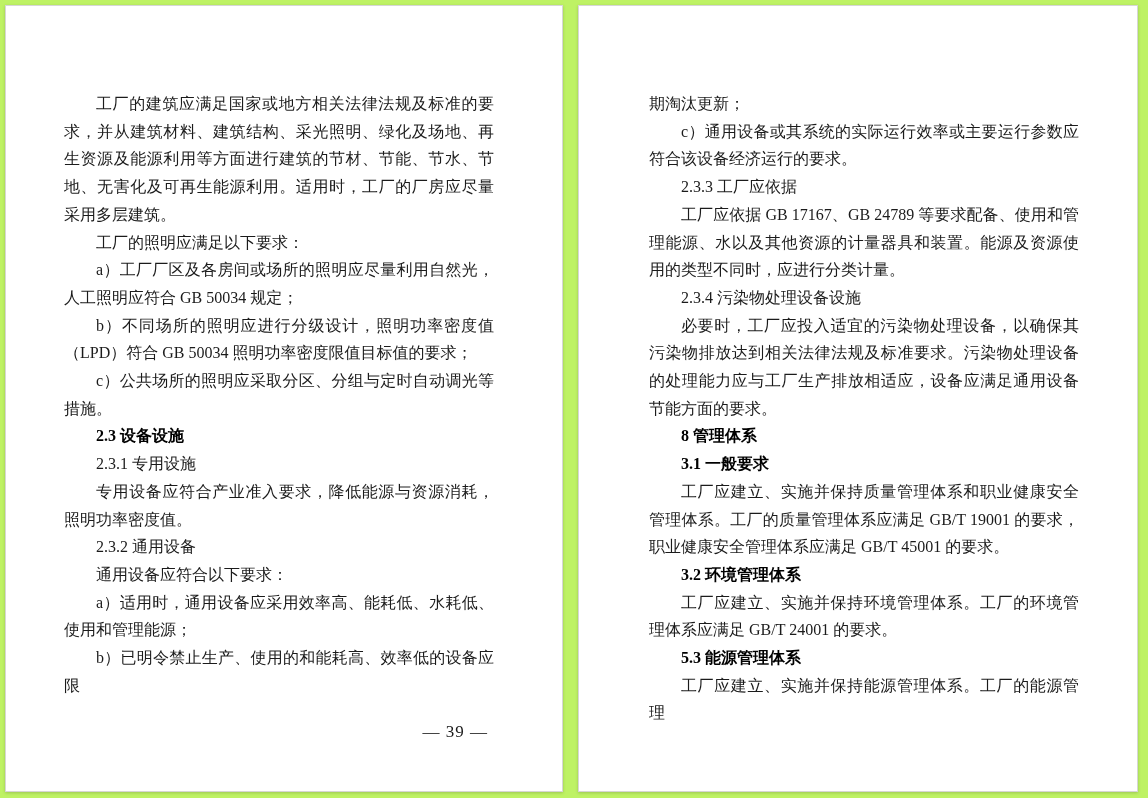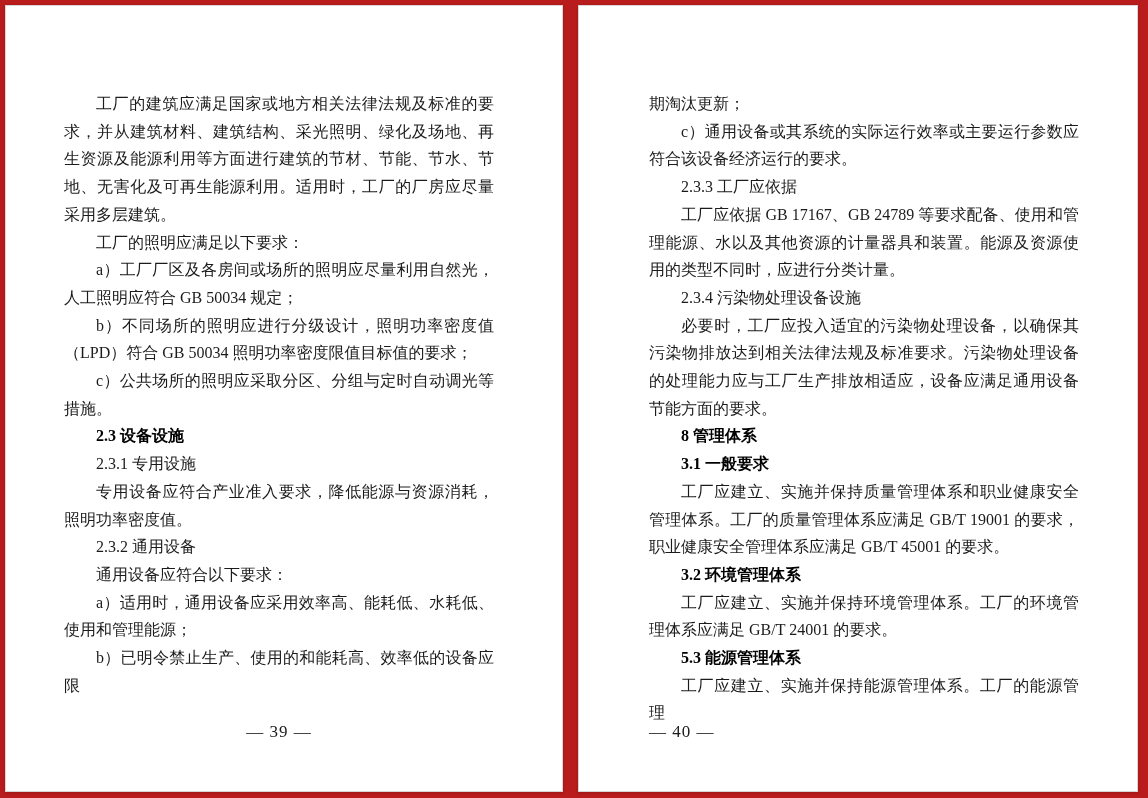--- a/index.html
+++ b/index.html
@@ -5,21 +5,21 @@
   html, body {
     margin: 0;
     padding: 0;
     background: #ebebeb;
     font-family: "Liberation Serif", "DejaVu Serif", serif;
   }
   .canvas {
     position: relative;
     width: 1148px;
     height: 798px;
-    background: #b91c1c;
+    background: #bef264;
     overflow: hidden;
   }
   .page {
     position: absolute;
     top: 5px;
     background: #ffffff;
     border: 1px solid #d6d6d6;
     box-shadow: 0 1px 3px rgba(0,0,0,0.18);
     box-sizing: border-box;
   }
@@ -61,21 +61,21 @@
     text-indent: 2em;
   }
   .page-footer {
     position: absolute;
     top: 716px;
     width: 430px;
     font-size: 17px;
     color: #1b1b1b;
     letter-spacing: 1px;
   }
-  .page-left .page-footer { left: 58px; text-align: center; }
+  .page-left .page-footer { left: 52px; text-align: right; }
   .page-right .page-footer { left: 70px; text-align: left; }
 </style>
 </head>
 <body>
 
 <div class="canvas">
 
   <div class="page page-left">
     <div class="page-content">
         <div class="block para">工厂的建筑应满足国家或地方相关法律法规及标准的要求，并从建筑材料、建筑结构、采光照明、绿化及场地、再生资源及能源利用等方面进行建筑的节材、节能、节水、节地、无害化及可再生能源利用。适用时，工厂的厂房应尽量采用多层建筑。</div>
@@ -103,16 +103,15 @@
         <div class="block subheading">2.3.4 污染物处理设备设施</div>
         <div class="block para">必要时，工厂应投入适宜的污染物处理设备，以确保其污染物排放达到相关法律法规及标准要求。污染物处理设备的处理能力应与工厂生产排放相适应，设备应满足通用设备节能方面的要求。</div>
         <div class="block heading">8 管理体系</div>
         <div class="block heading">3.1 一般要求</div>
         <div class="block para">工厂应建立、实施并保持质量管理体系和职业健康安全管理体系。工厂的质量管理体系应满足 GB/T 19001 的要求，职业健康安全管理体系应满足 GB/T 45001 的要求。</div>
         <div class="block heading">3.2 环境管理体系</div>
         <div class="block para">工厂应建立、实施并保持环境管理体系。工厂的环境管理体系应满足 GB/T 24001 的要求。</div>
         <div class="block heading">5.3 能源管理体系</div>
         <div class="block para">工厂应建立、实施并保持能源管理体系。工厂的能源管理</div>
       </div>
-    <div class="page-footer">— 40 —</div>
   </div>
 
 </div>
 
 </body></html>

